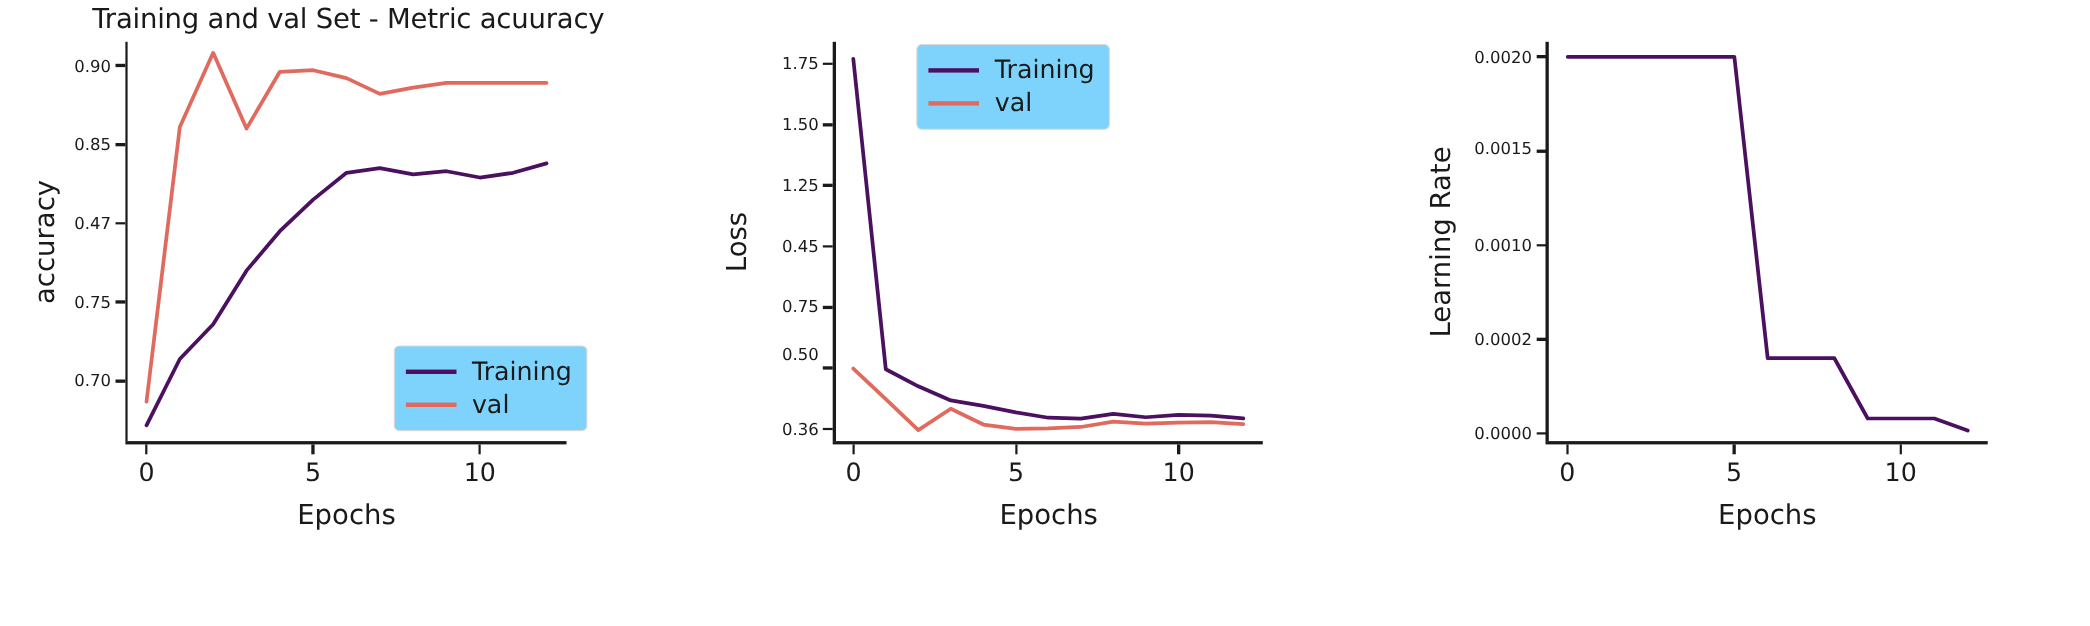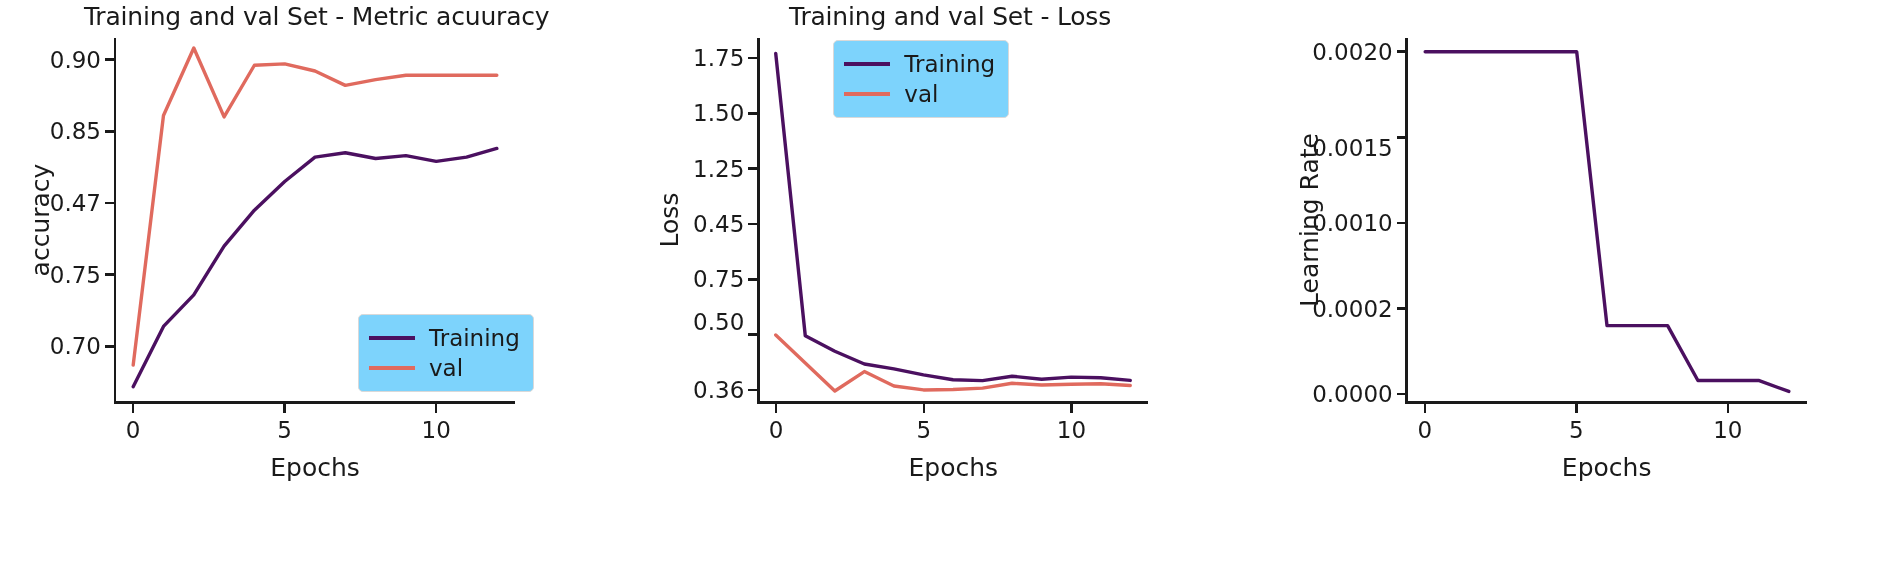--- a/index.html
+++ b/index.html
@@ -5,21 +5,21 @@
   html,body{margin:0;padding:0;background:#ffffff;}
   body{width:1900px;height:569px;font-family:"DejaVu Sans",sans-serif;color:#262626;overflow:hidden;}
   .figure{position:relative;width:1900px;height:569px;background:#fff;display:flex;}
   .panel{position:relative;flex:1 1 0;height:569px;}
   .title{position:absolute;left:0;right:0;top:2px;text-align:center;font-size:25px;font-weight:400;color:#1a1a1a;letter-spacing:-0.2px;}
   .plotarea{position:absolute;background:transparent;}
   .spine-left{position:absolute;background:#1a1a1a;width:2.5px;}
   .spine-bottom{position:absolute;background:#1a1a1a;height:2.5px;}
   .tick-y{position:absolute;width:9px;height:2.5px;background:#1a1a1a;}
   .tick-x{position:absolute;width:2.5px;height:9px;background:#1a1a1a;}
-  .ylabtxt{position:absolute;font-size:23px;color:#1a1a1a;text-align:right;white-space:nowrap;transform:translateY(-50%);margin-left:14px;}
+  .ylabtxt{position:absolute;font-size:15px;color:#1a1a1a;text-align:right;white-space:nowrap;transform:translateY(-50%);margin-left:14px;}
   .xlabtxt{position:absolute;font-size:23px;color:#1a1a1a;text-align:center;white-space:nowrap;transform:translateX(-50%);}
   .axis-name-x{position:absolute;font-size:25px;color:#1a1a1a;text-align:center;white-space:nowrap;transform:translateX(-50%);}
   .axis-name-y{position:absolute;font-size:25px;color:#1a1a1a;white-space:nowrap;transform-origin:0 0;transform:rotate(-90deg);}
   svg.curves{position:absolute;overflow:visible;}
   .legend{position:absolute;background:#7dd3fc;border:1.6px solid #d9d9d9;border-radius:5px;padding:8px 13px 8px 10px;box-sizing:border-box;}
   .legend-row{display:flex;align-items:center;height:30px;}
   .legend-swatch{width:46px;height:0;border-top:4px solid #000;margin-right:14px;flex:0 0 auto;}
   .legend-text{font-size:23px;color:#1a1a1a;line-height:1;white-space:nowrap;}
 </style>
 </head>
@@ -60,21 +60,20 @@
       <div class="xlabtxt" style="left: 133.182px; top: 417px;">0</div>
       <div class="tick-x" style="left: 283.447px; top: 403.5px;"></div>
       <div class="xlabtxt" style="left: 284.697px; top: 417px;">5</div>
       <div class="tick-x" style="left: 434.962px; top: 403.5px;"></div>
       <div class="xlabtxt" style="left: 436.212px; top: 417px;">10</div>
       <div class="axis-name-x" style="left: 315px; top: 453px;">Epochs</div>
       <div class="axis-name-y" style="left: 26px; top: 219.5px; transform: rotate(-90deg) translateX(-50%);">accuracy</div>
     </div>
 
   <div class="panel">
-    <div class="title">Training and val Set - Loss</div>
     <div class="plotarea" id="pa1" style="left: 125px; top: 38px; width: 390px; height: 363px;"></div>
     <svg class="curves" id="sv1" width="633.3333333333334" height="569" style="left: 0px; top: 0px;">
         <path d="M142.73 53.49 L172.27 335.70 L201.82 351.20 L231.36 364.04 L260.91 368.91 L290.45 374.88 L320.00 379.75 L349.55 380.64 L379.09 376.21 L408.64 379.31 L438.18 377.10 L467.73 377.76 L497.27 380.42" fill="none" stroke="#4B1060" stroke-width="3.4" stroke-linejoin="round" stroke-linecap="round"></path>
         <path d="M142.73 335.04 L172.27 362.93 L201.82 391.04 L231.36 371.56 L260.91 385.95 L290.45 389.93 L320.00 389.49 L349.55 388.16 L379.09 383.29 L408.64 385.06 L438.18 384.18 L467.73 383.74 L497.27 385.51" fill="none" stroke="#E06A5E" stroke-width="3.4" stroke-linejoin="round" stroke-linecap="round"></path>
       </svg>
     <div class="legend" id="lg1" style="left: 200px; top: 40px; border-color: rgb(217, 217, 217);">
       <div class="legend-row">
         <span class="legend-swatch" style="border-top-color: rgb(75, 16, 96);"></span>
         <span class="legend-text">Training</span>
       </div>
@@ -116,21 +115,21 @@
       </svg>
   <div class="spine-left" style="left: 138.75px; top: 38px; height: 363px;"></div>
       <div class="spine-bottom" style="left: 138.75px; top: 401px; width: 401.25px;"></div>
       <div class="tick-y" style="left: 130px; top: 392.901px;"></div>
       <div class="ylabtxt" style="right: 507.333px; top: 394.151px;">0.0000</div>
       <div class="tick-y" style="left: 130px; top: 307.288px;"></div>
       <div class="ylabtxt" style="right: 507.333px; top: 308.538px;">0.0002</div>
       <div class="tick-y" style="left: 130px; top: 221.675px;"></div>
       <div class="ylabtxt" style="right: 507.333px; top: 222.925px;">0.0010</div>
       <div class="tick-y" style="left: 130px; top: 136.061px;"></div>
-      <div class="ylabtxt" style="right: 507.333px; top: 148px;">0.0015</div>
+      <div class="ylabtxt" style="right: 507.333px; top: 135px;">0.0015</div>
       <div class="tick-y" style="left: 130px; top: 50.4481px;"></div>
       <div class="ylabtxt" style="right: 507.333px; top: 51.6981px;">0.0020</div>
       <div class="tick-x" style="left: 156.932px; top: 403.5px;"></div>
       <div class="xlabtxt" style="left: 158.182px; top: 417px;">0</div>
       <div class="tick-x" style="left: 308.447px; top: 403.5px;"></div>
       <div class="xlabtxt" style="left: 309.697px; top: 417px;">5</div>
       <div class="tick-x" style="left: 459.962px; top: 403.5px;"></div>
       <div class="xlabtxt" style="left: 461.212px; top: 417px;">10</div>
       <div class="axis-name-x" style="left: 340px; top: 453px;">Epochs</div>
       <div class="axis-name-y" style="left: 28px; top: 219.5px; transform: rotate(-90deg) translateX(-50%);">Learning Rate</div>

